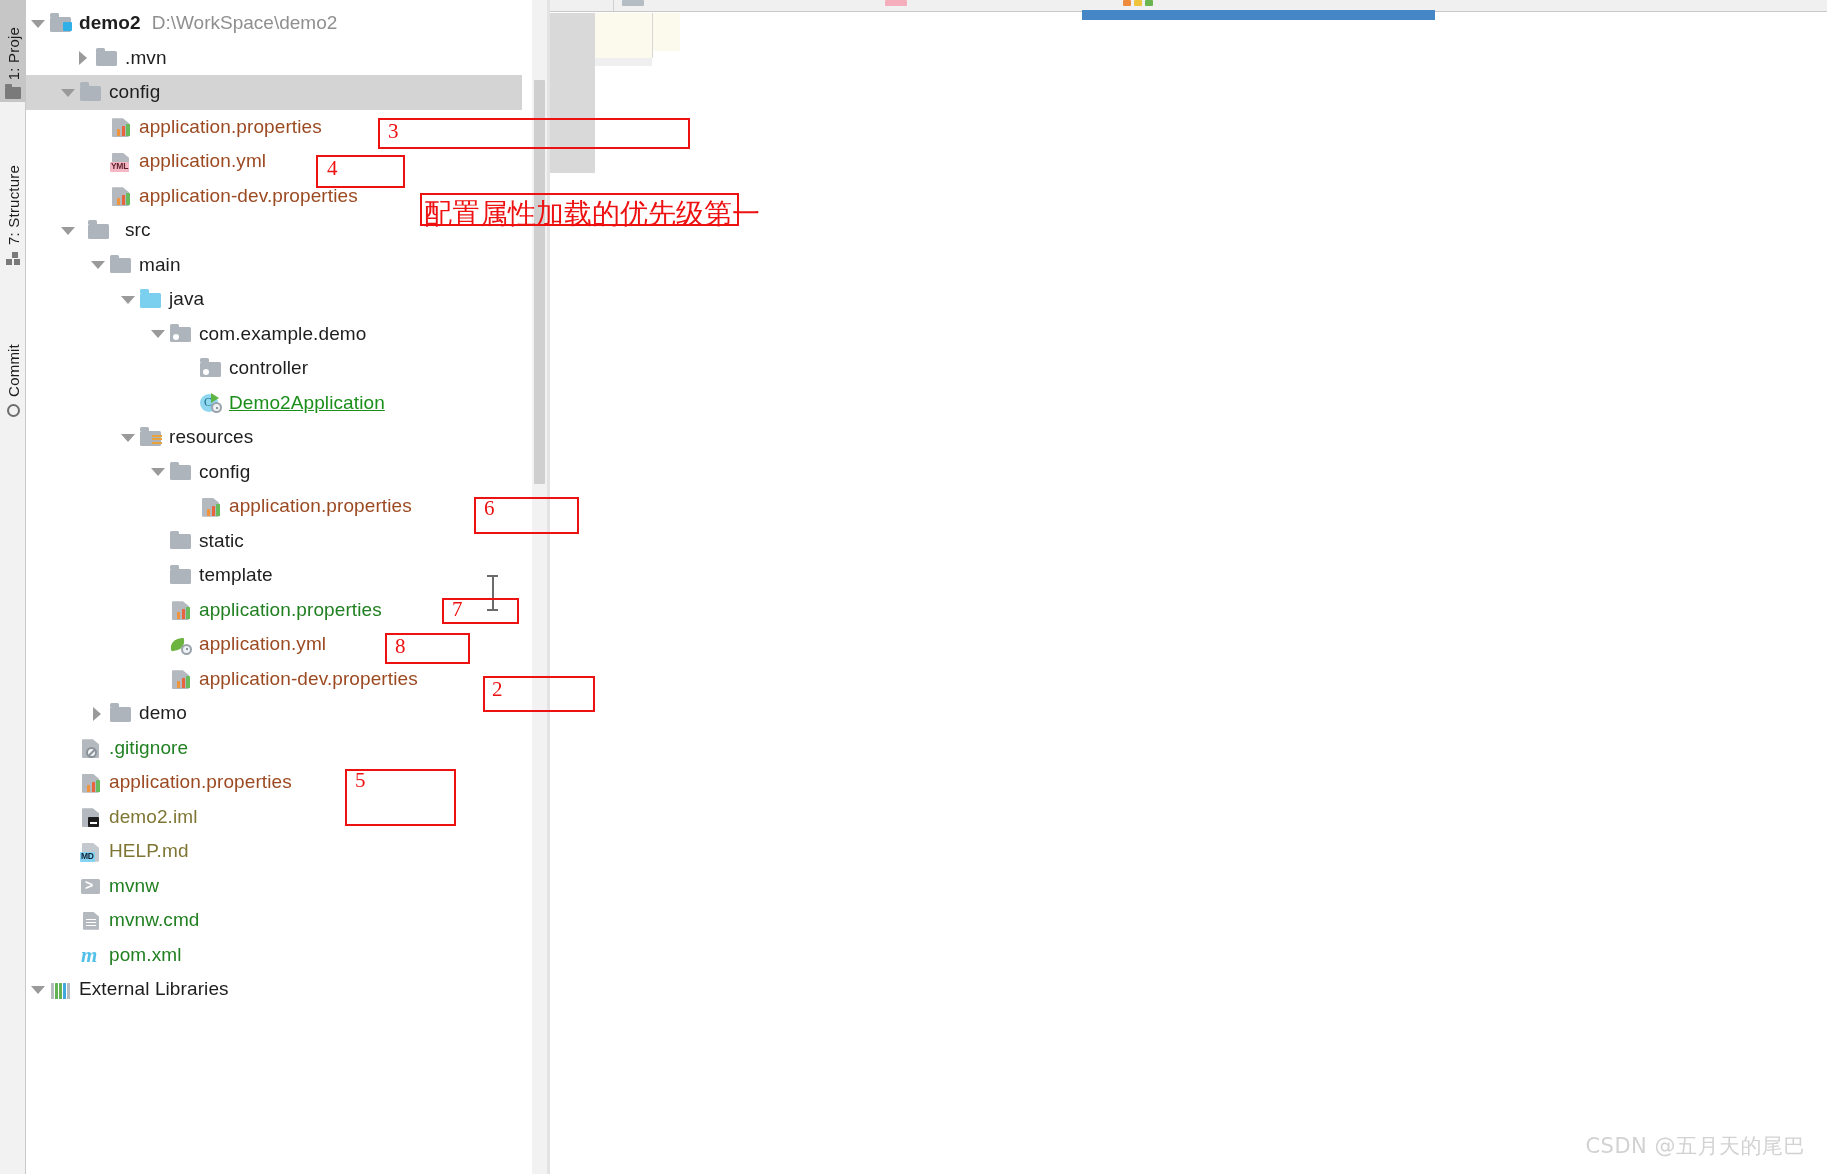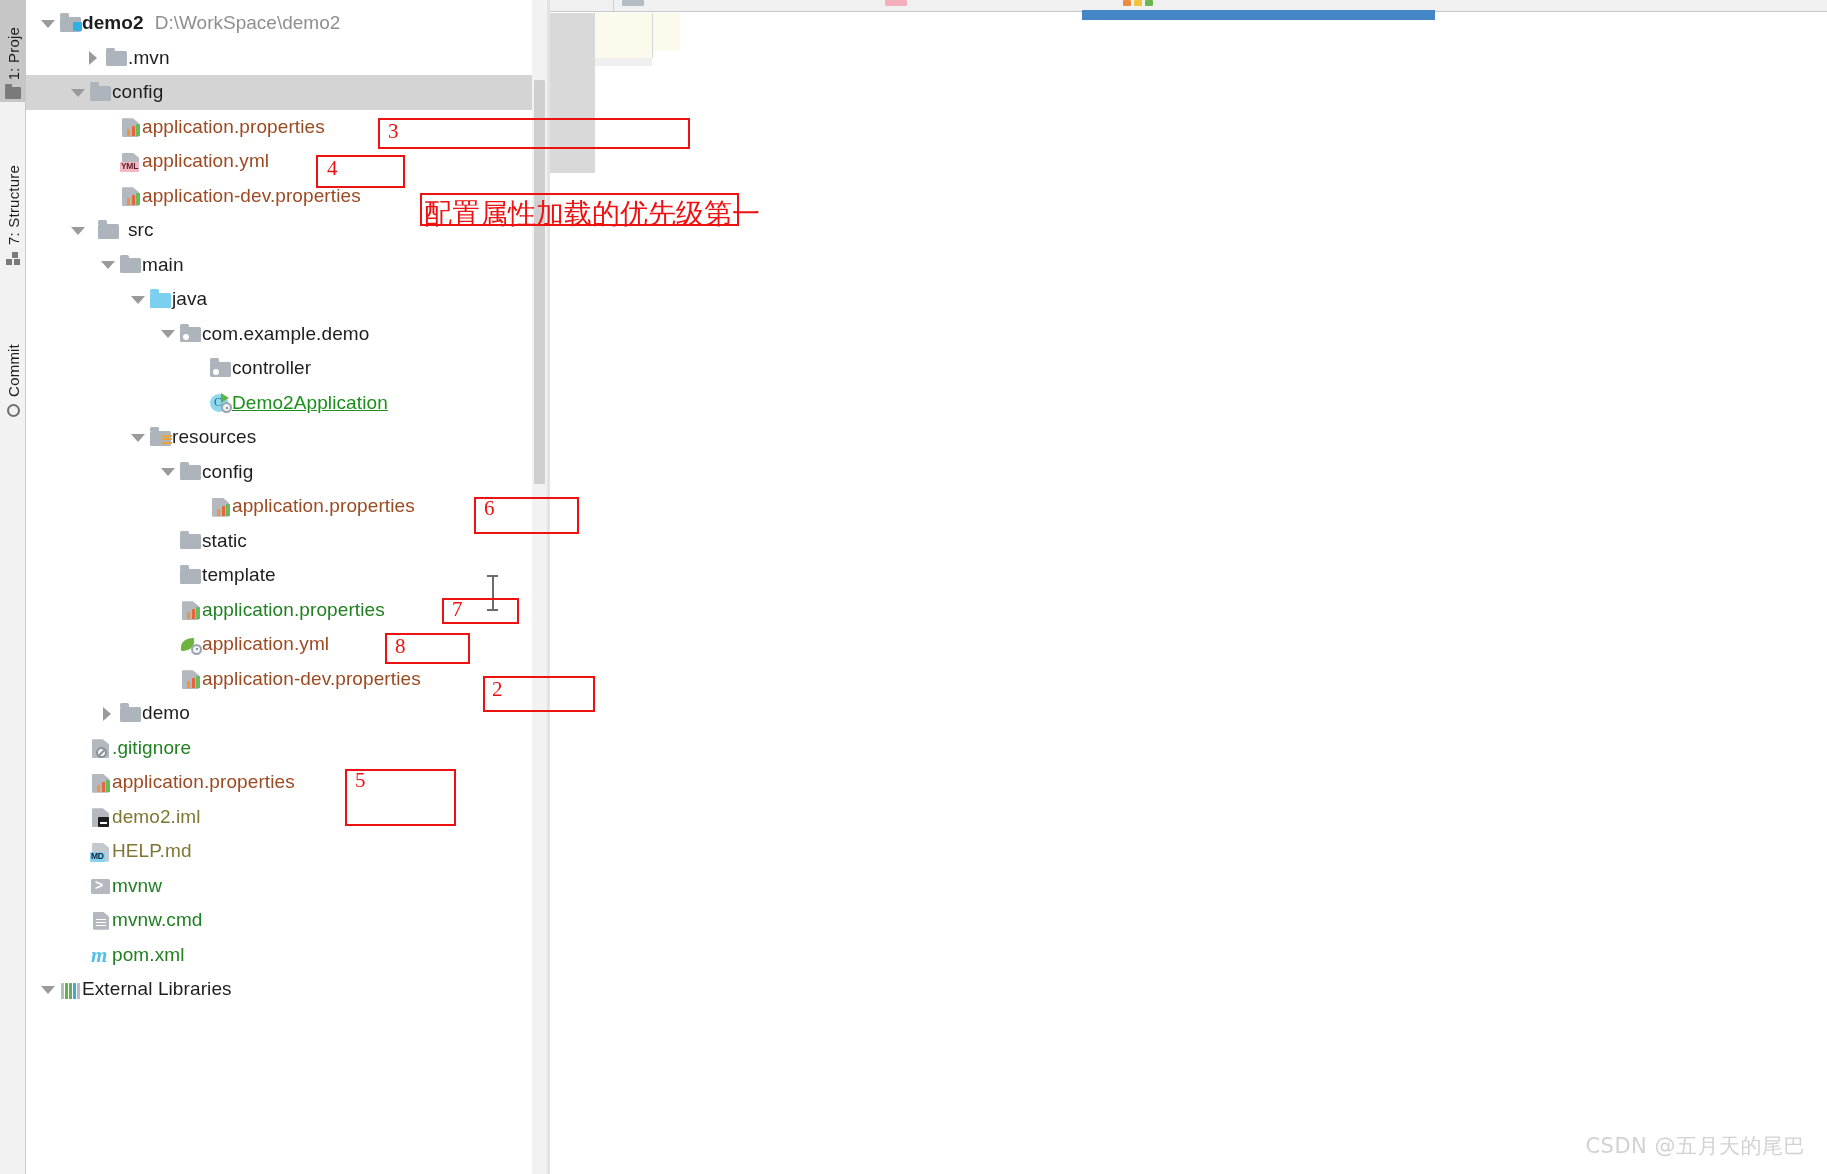--- a/index.html
+++ b/index.html
@@ -89,21 +89,21 @@
   .icon-structure i:nth-child(3) { left: 8px; top: 7px; }
   .icon-commit {
     width: 13px; height: 13px;
     border: 2px solid #6d6d6d;
     border-radius: 50%;
   }
 
   
   .treepanel {
     position: absolute;
-    left: 26px; top: 0;
+    left: 16px; top: 0;
     width: 506px;
     height: 1124px;
     background: #ffffff;
     overflow: hidden;
   }
   .tree {
     position: relative;
     width: 506px;
     padding-top: 6px;
   }
@@ -139,20 +139,21 @@
     left: 3px; top: 1px;
     border-top: 7px solid transparent;
     border-bottom: 7px solid transparent;
     border-left: 8px solid #9a9a9a;
   }
   .arrow.none::after { content: none; }
 
   .ficon {
     flex: 0 0 auto;
     width: 23px; height: 21px;
+    margin-right: 7px;
     position: relative;
     text-decoration: underline;
   }
 
   
   .ic-folder {
     position: absolute;
     left: 1px; top: 4px;
     width: 21px; height: 15px;
     background: #adb4bc;

